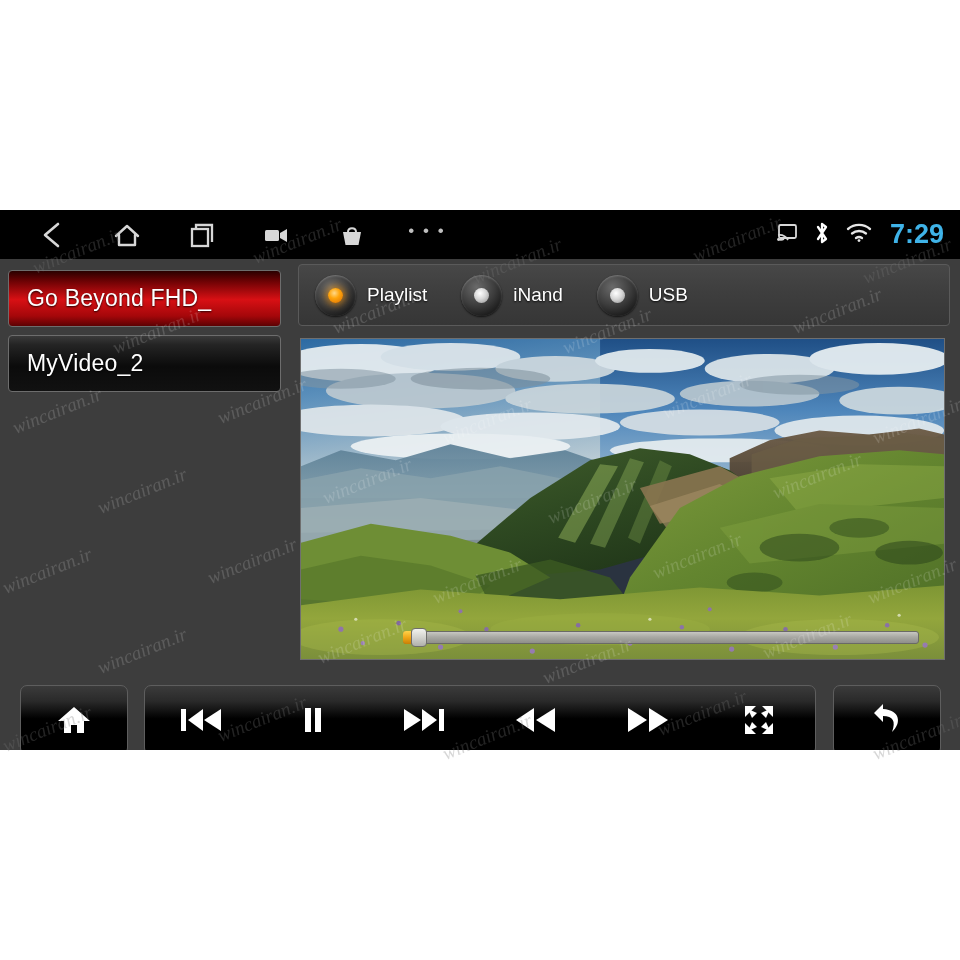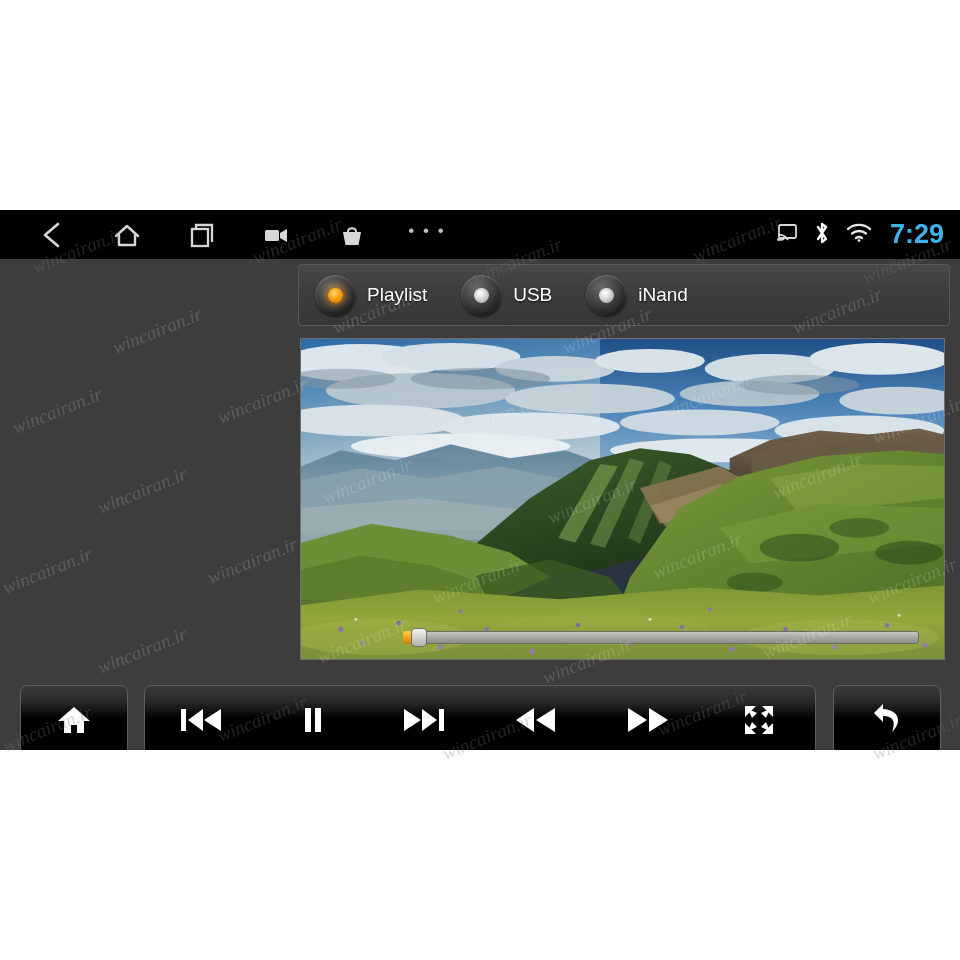--- a/index.html
+++ b/index.html
@@ -317,45 +317,53 @@
             <circle cx="13" cy="17.6" r="1.4" fill="#e6e6e6"></circle>
           </svg>
         </div>
 
         <div id="clock">7:29</div>
       </div>
     </div>
 
     <div id="body">
 
+      <div id="playlist">
+        <div class="pl-item selected">
+          <span>Go Beyond FHD_</span>
+        </div>
+        <div class="pl-item normal">
+          <span>MyVideo_2</span>
+        </div>
+      </div>
 
       <div id="rightpane">
 
         <div id="sources">
 
           <div class="source">
             <div class="radio on">
               <span class="dot"></span>
             </div>
             <span class="label">Playlist</span>
           </div>
 
 
           <div class="source">
             <div class="radio">
               <span class="dot"></span>
             </div>
-            <span class="label">USB</span>
+            <span class="label">iNand</span>
           </div>
 
           <div class="source">
             <div class="radio">
               <span class="dot"></span>
             </div>
-            <span class="label">iNand</span>
+            <span class="label">USB</span>
           </div>
 
         </div>
 
         <div id="video">
           <svg viewBox="0 0 645 322" preserveAspectRatio="none">
             <defs>
               <linearGradient id="sky" x1="0" y1="0" x2="0.25" y2="1">
                 <stop offset="0%" stop-color="#2f6fa8"></stop>
                 <stop offset="35%" stop-color="#5f93bd"></stop>

